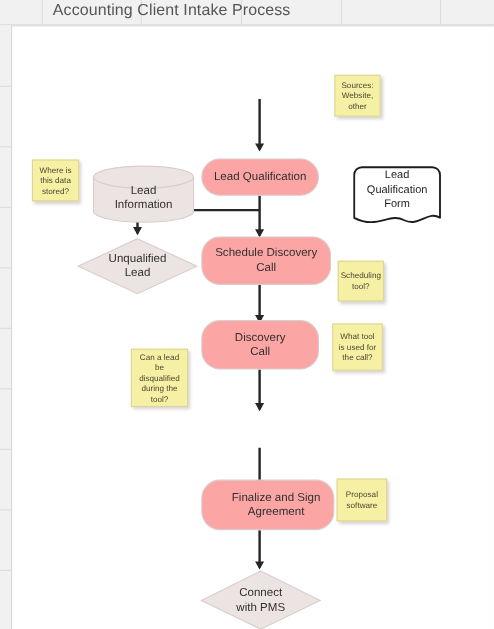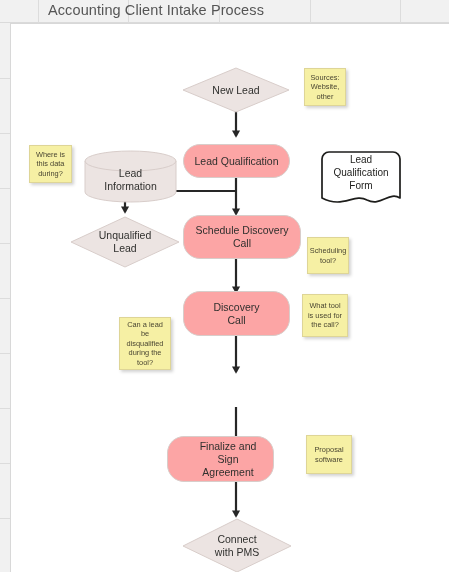--- a/index.html
+++ b/index.html
@@ -182,41 +182,35 @@
         <line x1="225" y1="235" x2="225" y2="268" marker-end="url(#arw)"></line>
 
         <line x1="225" y1="312" x2="225" y2="348" marker-end="url(#arw)"></line>
 
         <line x1="225" y1="383" x2="225" y2="418" marker-end="url(#arw)"></line>
 
         <line x1="225" y1="458" x2="225" y2="492" marker-end="url(#arw)"></line>
       </g>
     </svg>
 
-    <div class="diamond-wrap" style="left:171px; top:43px; width:108px; height:46px;">
-      <svg class="dsvg" width="108" height="46" viewBox="0 0 108 46">
-        <polygon points="54,1 107,23 54,45 1,23" fill="#ece4e2" stroke="#d8cdca" stroke-width="1"></polygon>
-      </svg>
-      <div class="dlabel">New Lead</div>
-    </div>
 
     <div class="note" style="left:293px; top:44px; width:42px; height:38px;">
       <span>Sources: Website, other</span>
     </div>
 
     <div class="cyl-wrap" style="left:73px; top:126px; width:93px; height:53px;">
       <svg class="csvg" width="93" height="53" viewBox="0 0 93 53">
         <path d="M1,11 L1,42 A45.5,10 0 0 0 92,42 L92,11 Z" fill="#ece4e2" stroke="#d8cdca" stroke-width="1"></path>
         <ellipse cx="46.5" cy="11" rx="45.5" ry="10" fill="#ece4e2" stroke="#d8cdca" stroke-width="1"></ellipse>
       </svg>
       <div class="clabel">Lead<br>Information</div>
     </div>
 
     <div class="note" style="left:18px; top:121px; width:43px; height:38px;">
-      <span>Where is this data during?</span>
+      <span>Where is this data stored?</span>
     </div>
 
     <div class="node proc" style="left:172px; top:120px; width:107px; height:34px;">
       <span>Lead Qualification</span>
     </div>
 
     <div class="doc-wrap" style="left:310px; top:127px; width:80px; height:56px;">
       <svg class="dosvg" width="80" height="56" viewBox="0 0 80 56">
         <path d="M8,1 L72,1 A7,7 0 0 1 79,8 L79,47
                  C68,40 60,56 46,49
@@ -247,21 +241,21 @@
 
     <div class="note" style="left:291px; top:270px; width:46px; height:43px;">
       <span>What tool is used for the call?</span>
     </div>
 
     <div class="note" style="left:108px; top:293px; width:52px; height:53px;">
       <span>Can a lead be disqualified during the tool?</span>
     </div>
 
 
-    <div class="node proc" style="left:156px; top:412px; width:107px; height:46px;padding-left:21px;">
+    <div class="node proc" style="left:172px; top:412px; width:121px; height:46px;padding-left:21px;">
       <span>Finalize and Sign<br>Agreement</span>
     </div>
 
     <div class="note" style="left:295px; top:411px; width:46px; height:39px;">
       <span>Proposal software</span>
     </div>
 
     <div class="diamond-wrap" style="left:171px; top:494px; width:110px; height:55px;">
       <svg class="dsvg" width="110" height="55" viewBox="0 0 110 55">
         <polygon points="55,1 109,28 55,54 1,28" fill="#ece4e2" stroke="#d8cdca" stroke-width="1"></polygon>

